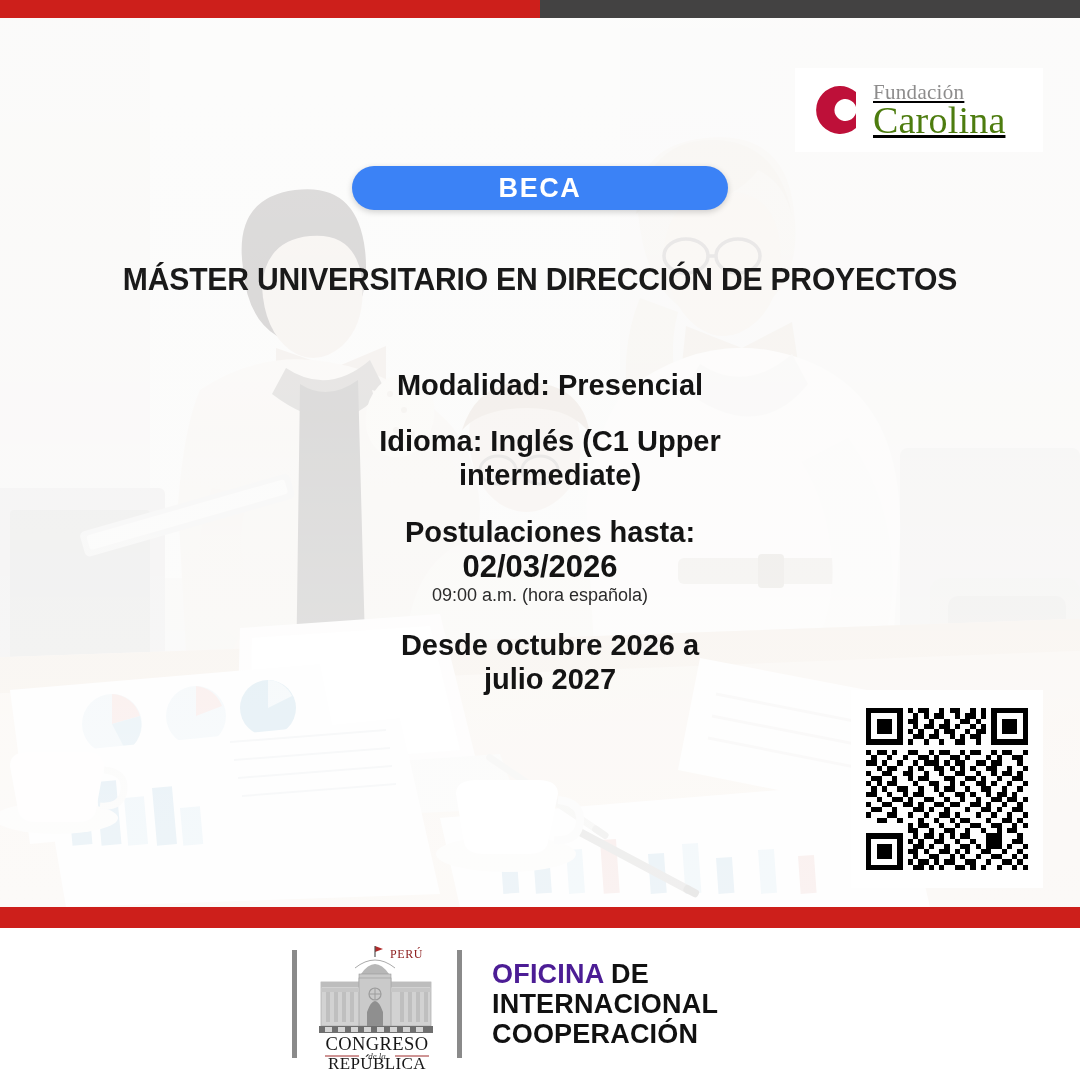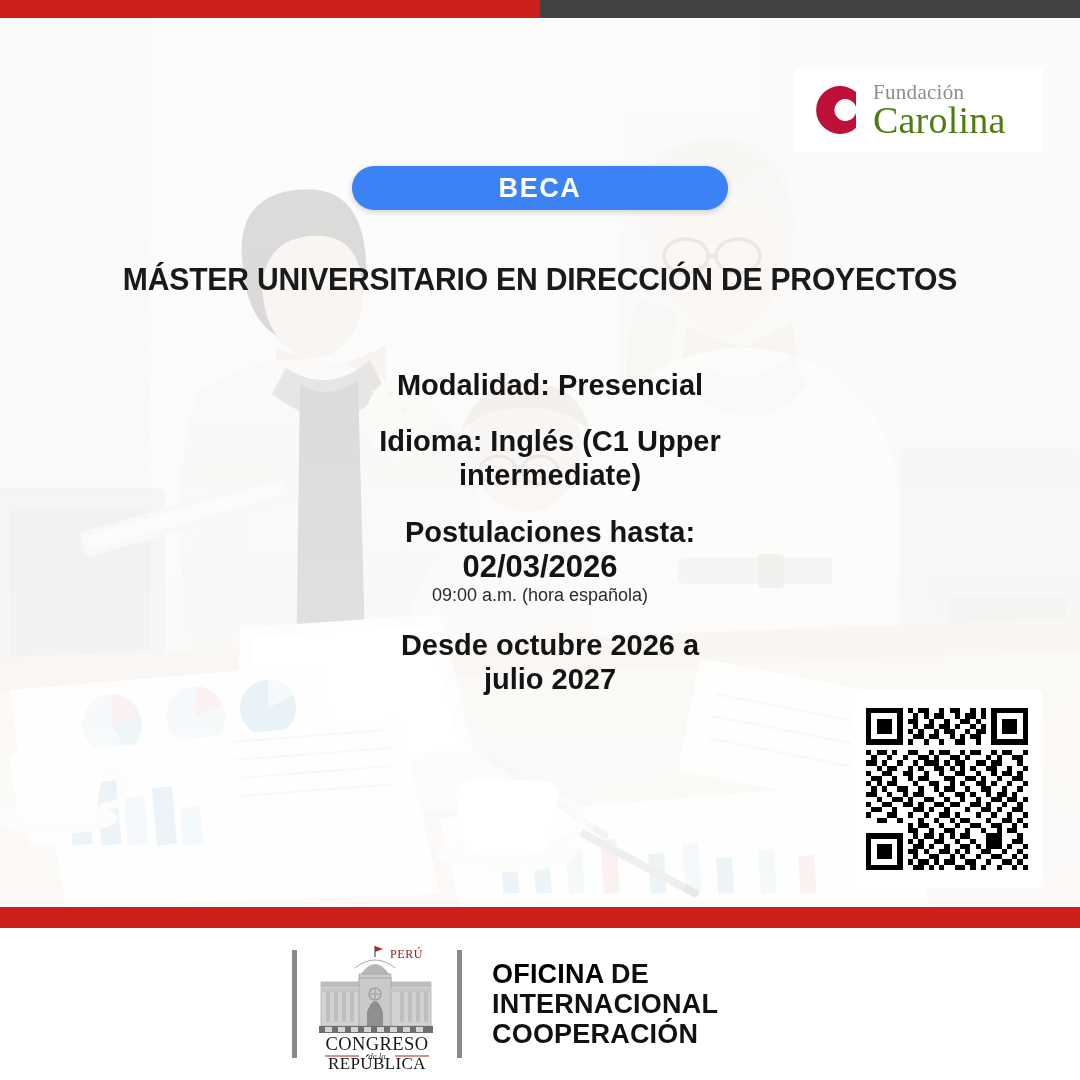--- a/index.html
+++ b/index.html
@@ -24,21 +24,21 @@
   .wash{position:absolute;inset:0;background:rgba(255,255,255,0.70);}
   .wash2{position:absolute;inset:0;
      background:linear-gradient(180deg,rgba(255,255,255,.42) 0%,rgba(255,255,255,.30) 45%,rgba(255,255,255,.50) 100%);}
 
   
   .content{position:absolute;top:18px;left:0;width:1080px;height:889px;z-index:20;}
 
   .carolina{position:absolute;left:795px;top:50px;width:248px;height:84px;background:#fff;
             display:flex;align-items:center;padding:0 6px;box-sizing:border-box;}
   .car-c{width:62px;height:62px;flex:0 0 62px;position:relative;}
-  .car-text{margin-left:10px;line-height:1;}
+  .car-text{margin-left:10px;line-height:1;text-decoration:underline;}
   .car-fund{font-family:"Liberation Serif", serif;font-size:21px;color:#8d8c8c;letter-spacing:.3px;}
   .car-name{font-family:"Liberation Serif", serif;font-size:38px;color:#4d7c0f;font-weight:400;
             margin-top:-2px;letter-spacing:.2px;}
 
   .beca{position:absolute;left:50%;transform:translateX(-50%);top:148px;
         width:376px;height:44px;background:#3b82f6;border-radius:22px;
         display:flex;align-items:center;justify-content:center;
         box-shadow:0 2px 6px rgba(0,0,0,.18);}
   .beca span{color:#fff;font-size:27px;font-weight:bold;letter-spacing:1.6px;}
 
@@ -61,21 +61,21 @@
 
   
   .footer{position:absolute;top:928px;left:0;width:1080px;height:152px;background:#fff;
           display:flex;align-items:center;z-index:30;}
   .foot-inner{display:flex;align-items:center;margin-left:292px;}
   .divider{width:5px;height:108px;background:#8a8a8a;flex:0 0 5px;}
   .emblem{width:132px;height:132px;margin:0 14px;flex:0 0 132px;position:relative;}
   .emblem svg{display:block;width:132px;height:132px;}
   .office{margin-left:30px;line-height:1.12;}
   .office div{font-size:27px;font-weight:bold;color:#111;letter-spacing:.2px;}
-  .office .red{color:#000000;}
+  .office .red{color:#4c1d95;}
 </style>
 </head>
 <body>
 
 <div class="poster">
 
   <div class="topbar">
     <div class="topbar-red"></div>
     <div class="topbar-dark"></div>
   </div>

